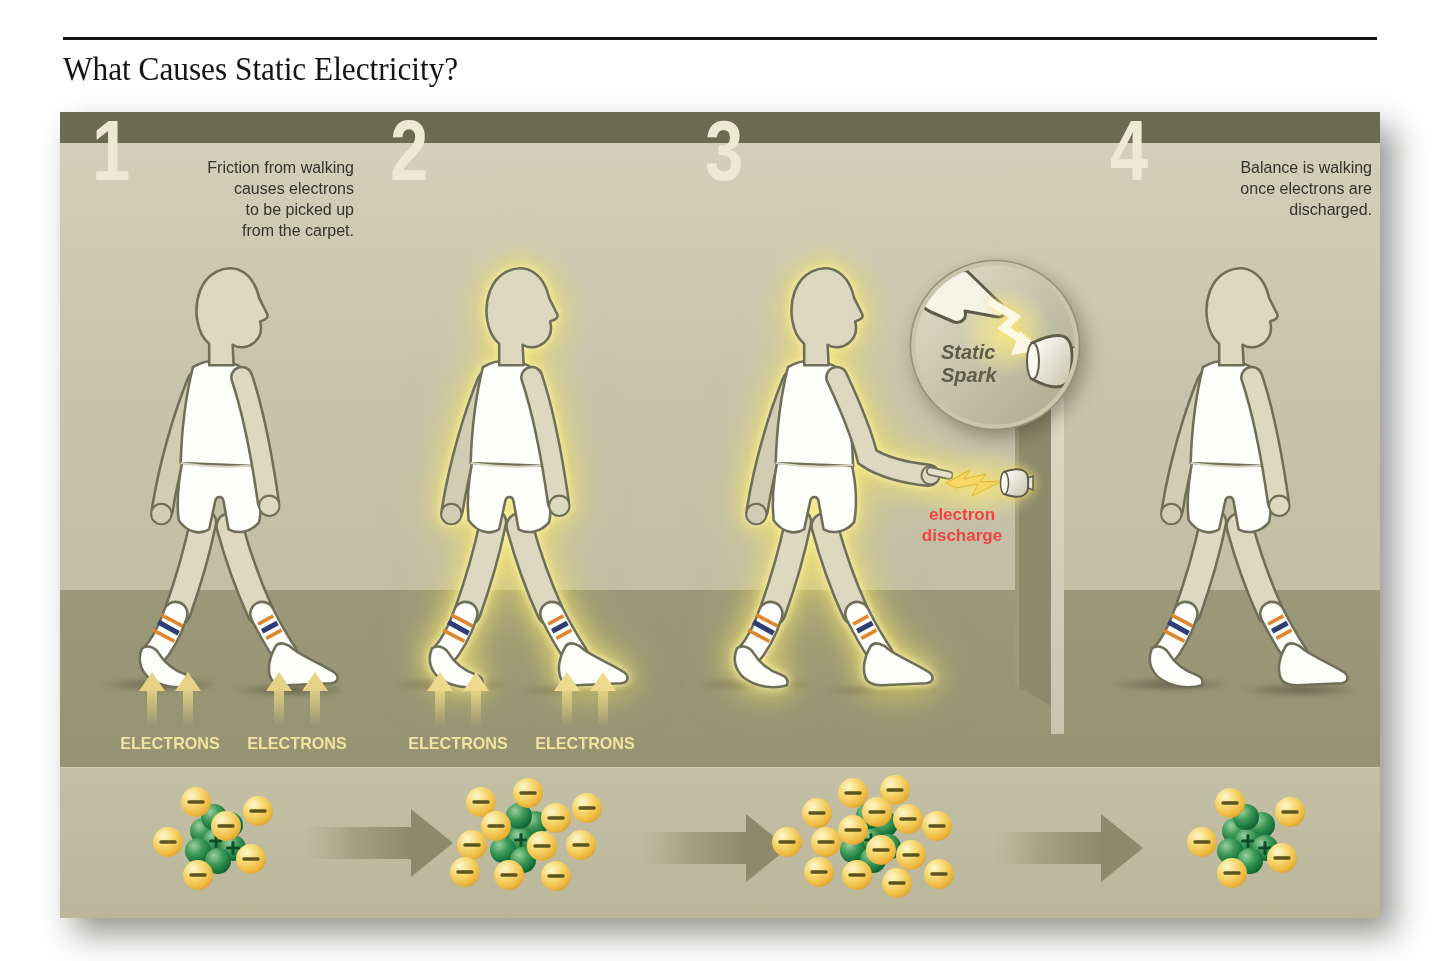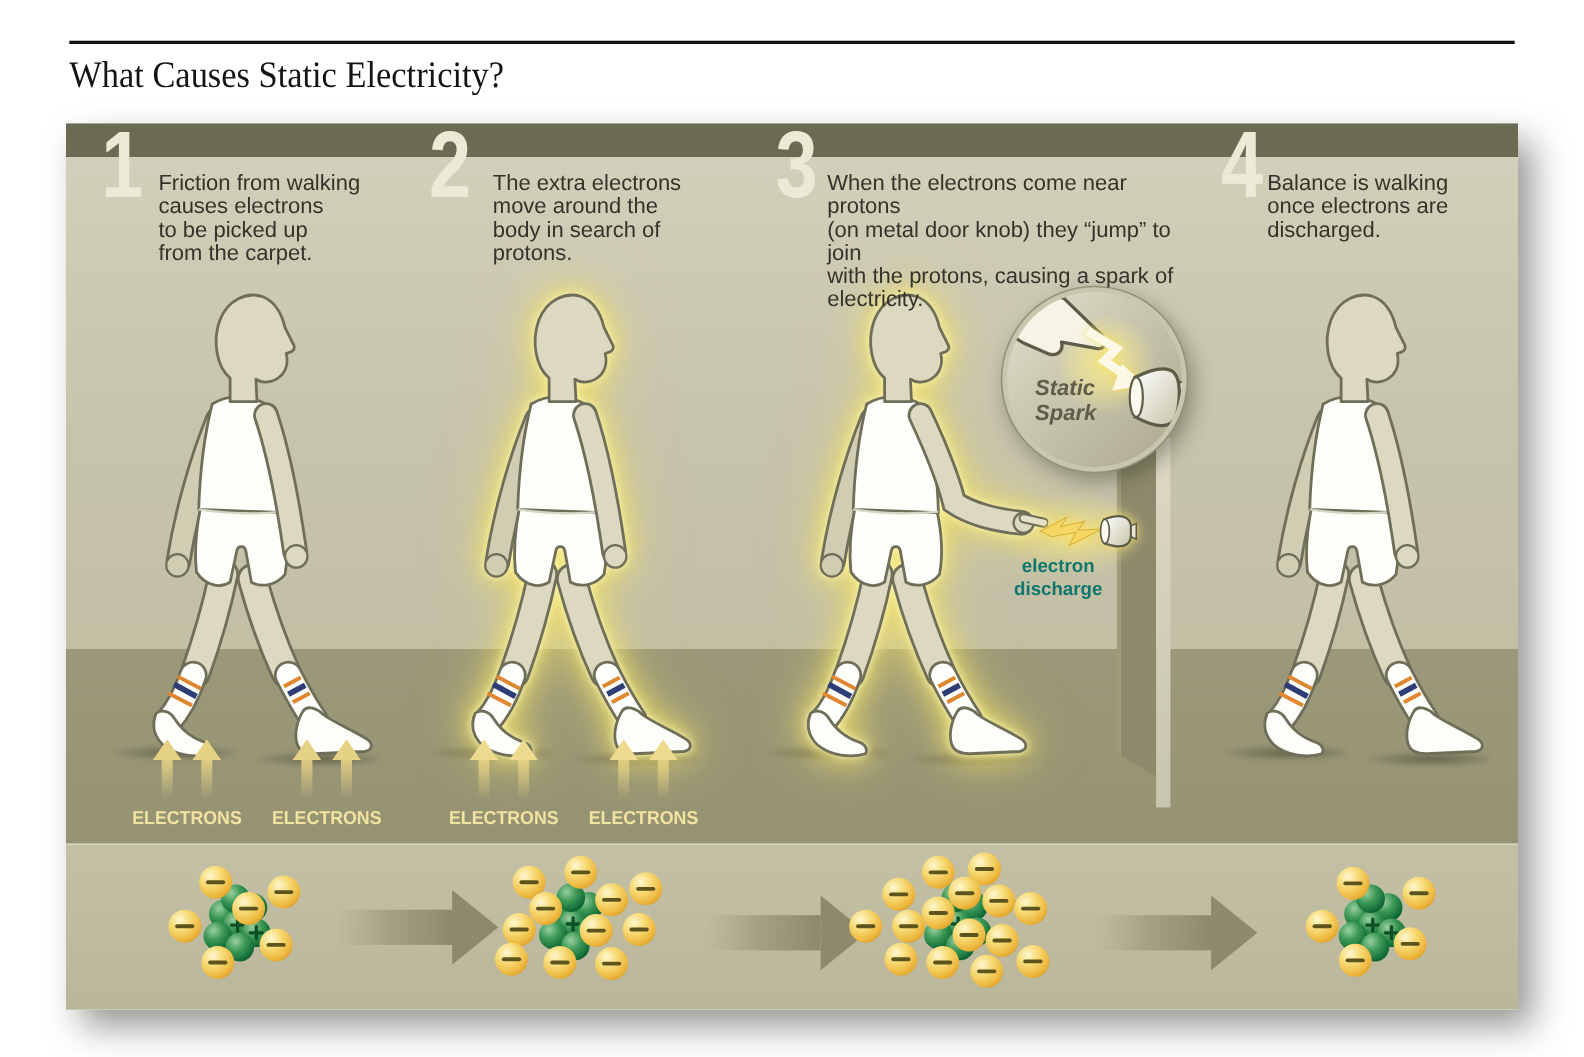--- a/index.html
+++ b/index.html
@@ -9,40 +9,40 @@
   .page-title{left:63px;top:50px;font-family:"Liberation Serif", serif;font-size:34px;color:#141414;
               transform:scaleX(0.92);transform-origin:left top;white-space:nowrap;}
   .panel{left:60px;top:112px;width:1320px;height:806px;overflow:hidden;
          box-shadow:14px 16px 30px rgba(45,45,40,.5);}
   .band{left:0;top:0;width:1320px;height:31px;background:#6b6b54;z-index:0;}
   .wall{left:0;top:31px;width:1320px;height:447px;background:linear-gradient(180deg,#d2cfba 0%,#c7c4ac 55%,#c2bfa5 100%);z-index:0;}
   .floor{left:0;top:478px;width:1320px;height:177px;background:linear-gradient(180deg,#9b9979,#959372);z-index:0;}
   .strip{left:0;top:655px;width:1320px;height:151px;background:linear-gradient(180deg,#c3c0a6,#b9b69a);border-top:1px solid #cfccb4;z-index:0;}
   .step-number{font-weight:bold;font-size:86px;line-height:.85;color:#ecead5;
                transform:scaleX(.8);transform-origin:left top;z-index:8;}
-  .step-text{font-size:20px;line-height:21px;color:#33332a;white-space:pre-line;z-index:8;}
+  .step-text{font-size:16px;line-height:21px;color:#33332a;white-space:pre-line;z-index:8;text-align:right;}
   .fshadow{background:radial-gradient(ellipse at 55% 50%, rgba(58,56,40,.55), rgba(58,56,40,0) 70%);
            filter:blur(2px);z-index:1;}
   .figure{z-index:2;}
   .figure.glow{filter:drop-shadow(0 0 4px rgba(252,245,175,1)) drop-shadow(0 0 12px rgba(240,224,110,.9)) drop-shadow(0 0 22px rgba(238,220,100,.55));}
   .fig3{z-index:5;}
   .earrows{z-index:8;}
   .electrons-label{width:140px;text-align:center;font-weight:bold;font-size:17px;color:#f1e3a0;
                    transform:scaleX(.95);transform-origin:center top;z-index:8;white-space:nowrap;}
   .door-face{left:955px;top:288px;width:36px;height:306px;z-index:3;
              background:linear-gradient(90deg,#9e9b7b 0px,#9e9b7b 4px,#8d8a6b 4px);
              clip-path:polygon(0 0,100% 0,100% 100%,0 93%);}
   .door-edge{left:991px;top:286px;width:13px;height:336px;z-index:3;
              background:linear-gradient(180deg,#ddd9c4,#c8c5ae);}
   .spark-glow{left:850px;top:336px;width:134px;height:74px;z-index:4;border-radius:50%;
               background:radial-gradient(ellipse,rgba(244,229,132,.95),rgba(244,229,132,0) 72%);filter:blur(3px);}
   .bolt-small{left:884px;top:354px;z-index:6;filter:drop-shadow(0 0 5px rgba(246,222,100,.95));}
   .knob-small{left:938px;top:352px;z-index:6;filter:drop-shadow(0 0 4px rgba(246,222,100,.8));}
   .discharge{left:843px;top:392px;width:118px;text-align:center;font-weight:bold;font-size:17px;line-height:21px;
-             color:#0f766e;white-space:pre-line;z-index:6;}
+             color:#ef4444;white-space:pre-line;z-index:6;}
   .magnifier{left:845px;top:143px;z-index:7;filter:drop-shadow(5px 7px 9px rgba(50,50,35,.4));}
   .mag-label{font-style:italic;font-weight:bold;}
   .atom{z-index:8;}
   .aarrow{z-index:7;}
 </style>
 </head>
 <body>
 
 <svg width="0" height="0" style="position:absolute" aria-hidden="true">
   <defs>
@@ -157,28 +157,20 @@
   <div class="abs strip"></div>
 
   <div class="abs step-number" style="left:32px;top:2px">1</div>
   <div class="abs step-number" style="left:330px;top:2px">2</div>
   <div class="abs step-number" style="left:645px;top:2px">3</div>
   <div class="abs step-number" style="left:1050px;top:2px">4</div>
   <div class="abs step-text" style="left:84px;top:45px;width:210px">Friction from walking
 causes electrons
 to be picked up
 from the carpet.</div>
-  <div class="abs step-text" style="left:388px;top:45px;width:210px">The extra electrons
-move around the
-body in search of
-protons.</div>
-  <div class="abs step-text" style="left:692px;top:45px;width:340px">When the electrons come near protons
-(on metal door knob) they “jump” to join
-with the protons, causing a spark of
-electricity.</div>
   <div class="abs step-text" style="left:1092px;top:45px;width:220px">Balance is walking
 once electrons are
 discharged.</div>
 
   <div class="abs fshadow" style="left:38px;top:565px;width:115px;height:15px"></div>
   <div class="abs fshadow" style="left:168px;top:571px;width:115px;height:14px"></div>
   <div class="abs fshadow" style="left:328px;top:565px;width:115px;height:15px"></div>
   <div class="abs fshadow" style="left:458px;top:571px;width:115px;height:14px"></div>
   <div class="abs fshadow" style="left:633px;top:565px;width:115px;height:15px"></div>
   <div class="abs fshadow" style="left:763px;top:571px;width:115px;height:14px"></div>

